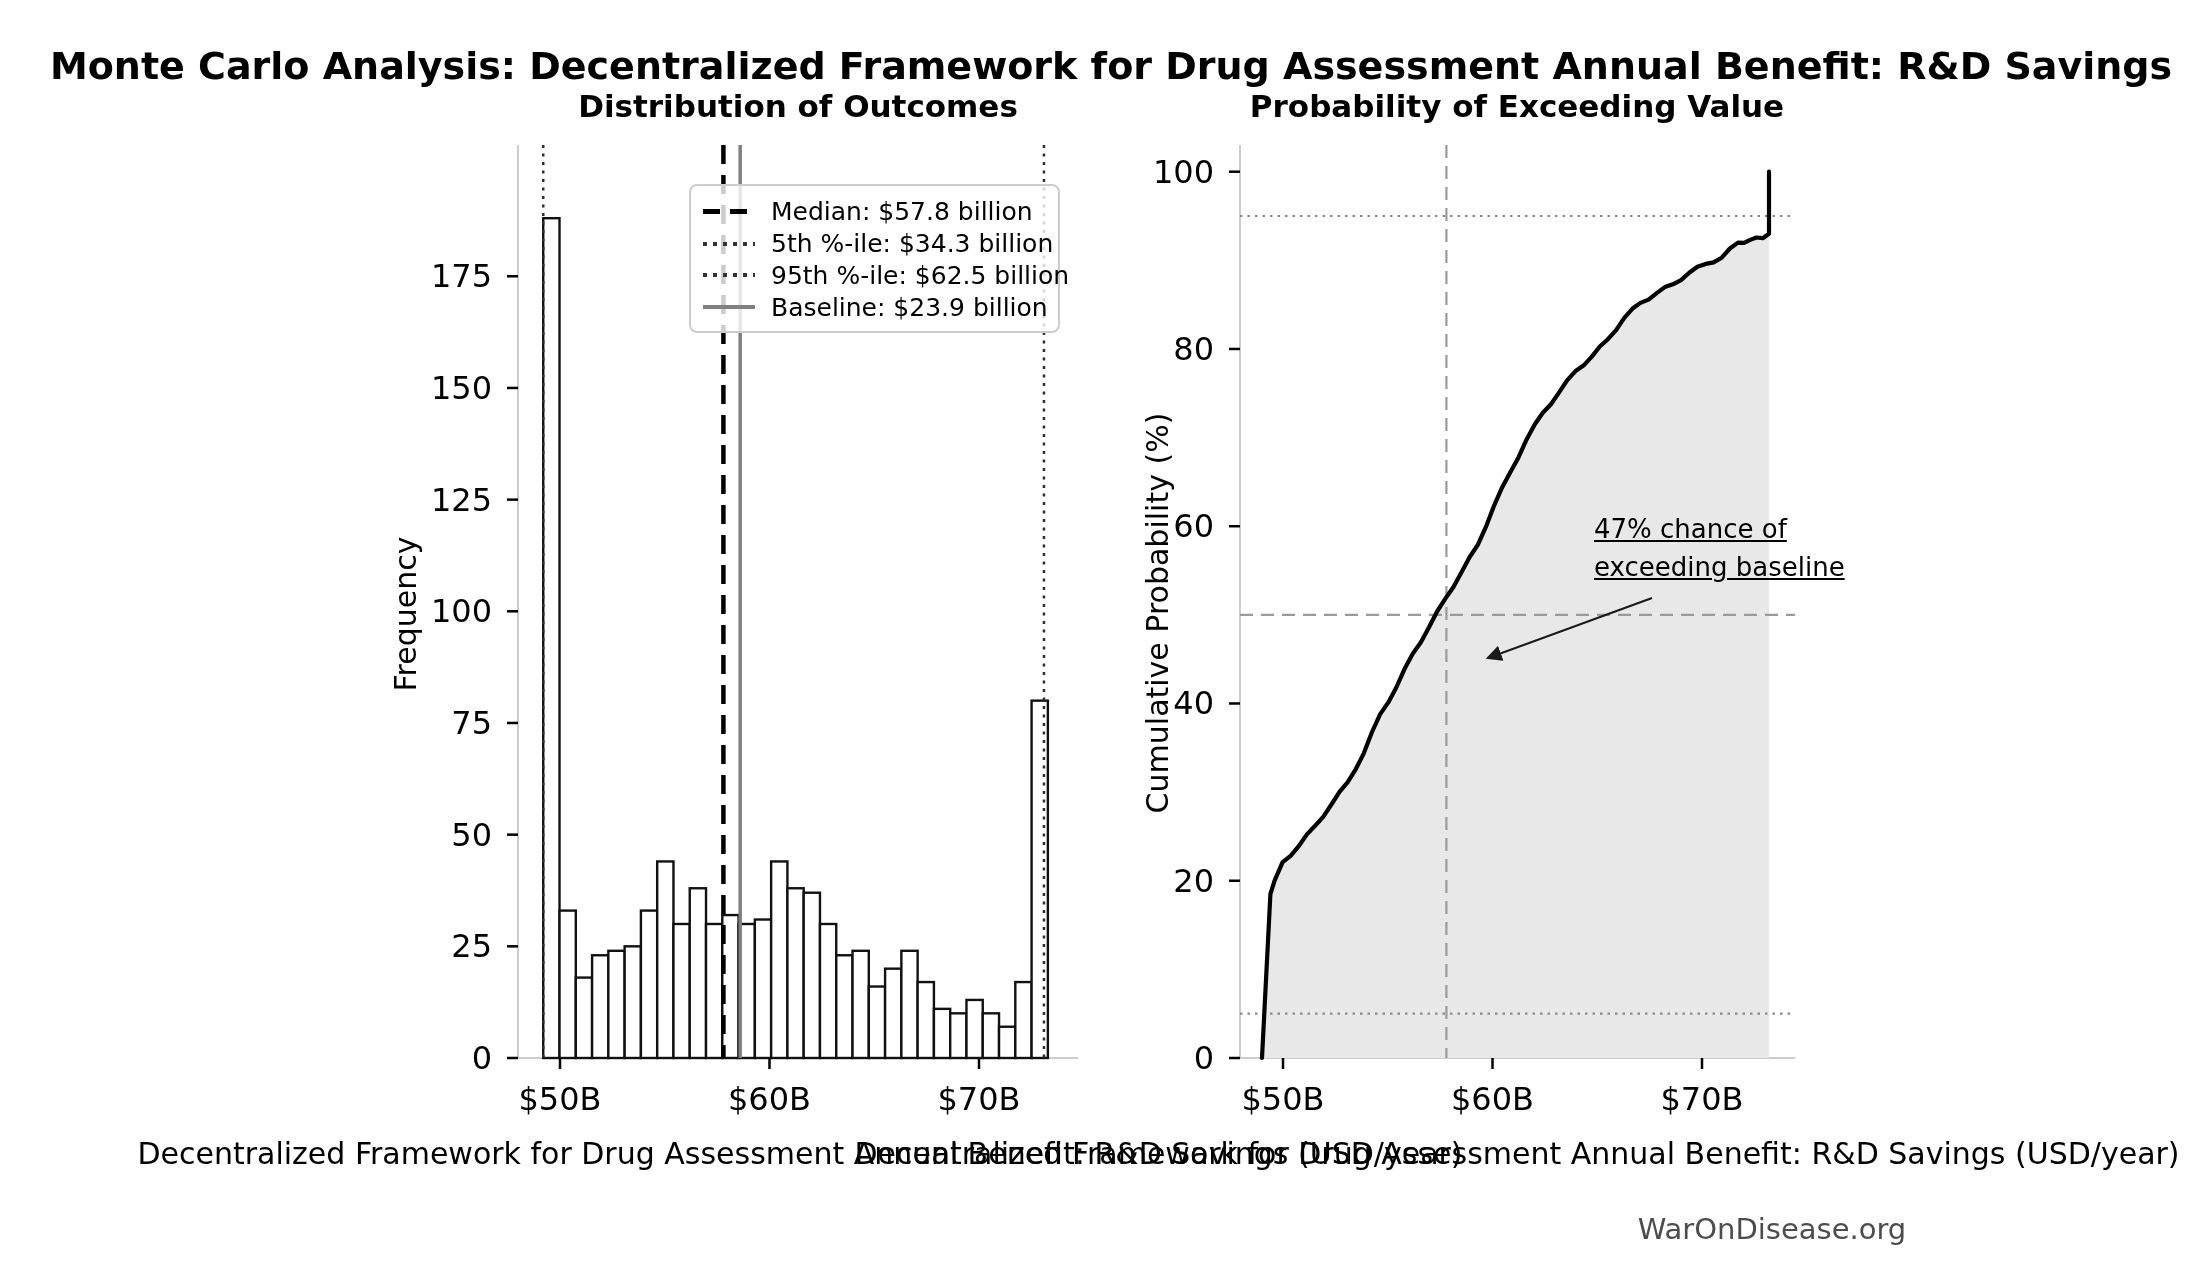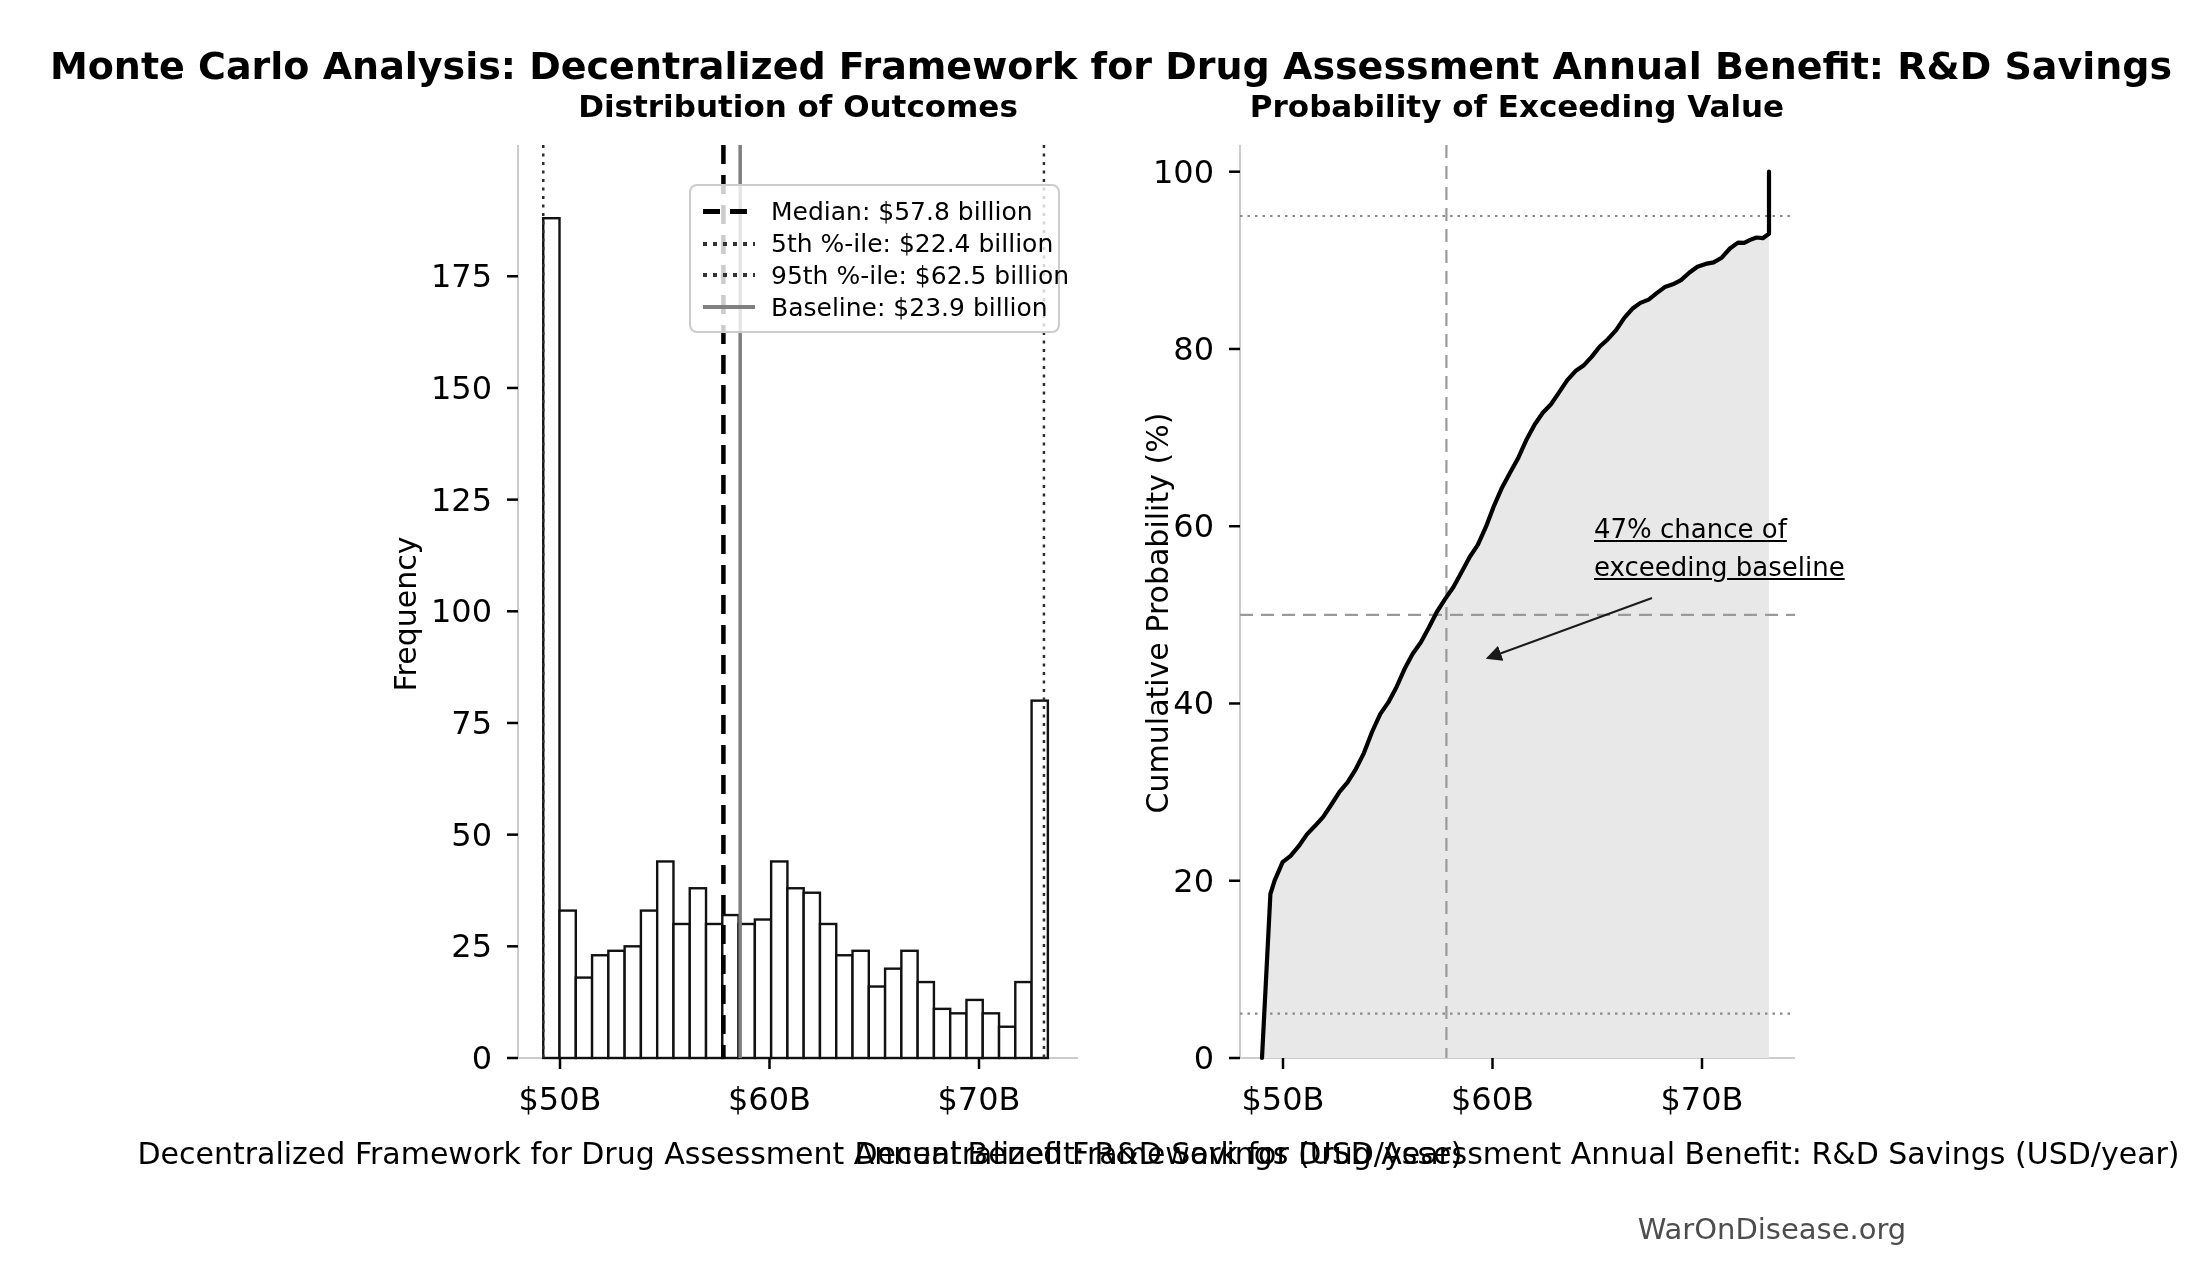--- a/index.html
+++ b/index.html
@@ -164,21 +164,21 @@
     <line id="annotation-arrow" x1="1652" y1="598" x2="1488" y2="658" stroke="#1a1a1a" stroke-width="2" marker-end="url(#arrowhead)"></line>
   </svg>
 
   <div class="abs" id="legend">
     <div class="legend-row">
       <div class="legend-sample sample-median"></div>
       <div class="legend-label">Median: $57.8 billion</div>
     </div>
     <div class="legend-row">
       <div class="legend-sample sample-dotted"></div>
-      <div class="legend-label">5th %-ile: $22.4 billion</div>
+      <div class="legend-label">5th %-ile: $34.3 billion</div>
     </div>
     <div class="legend-row">
       <div class="legend-sample sample-dotted"></div>
       <div class="legend-label">95th %-ile: $62.5 billion</div>
     </div>
     <div class="legend-row">
       <div class="legend-sample sample-baseline"></div>
       <div class="legend-label">Baseline: $23.9 billion</div>
     </div>
   </div>

